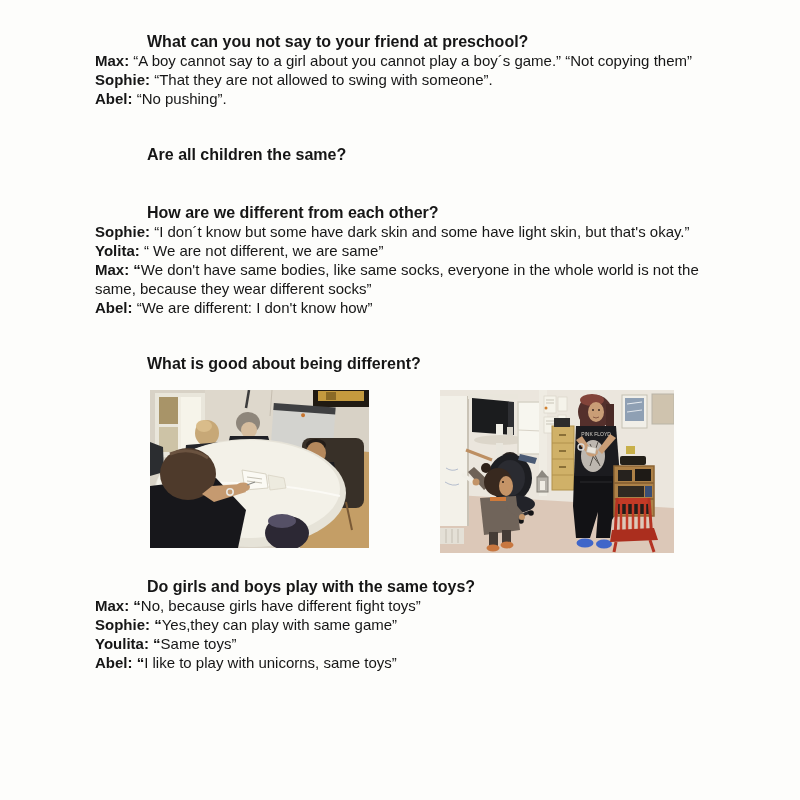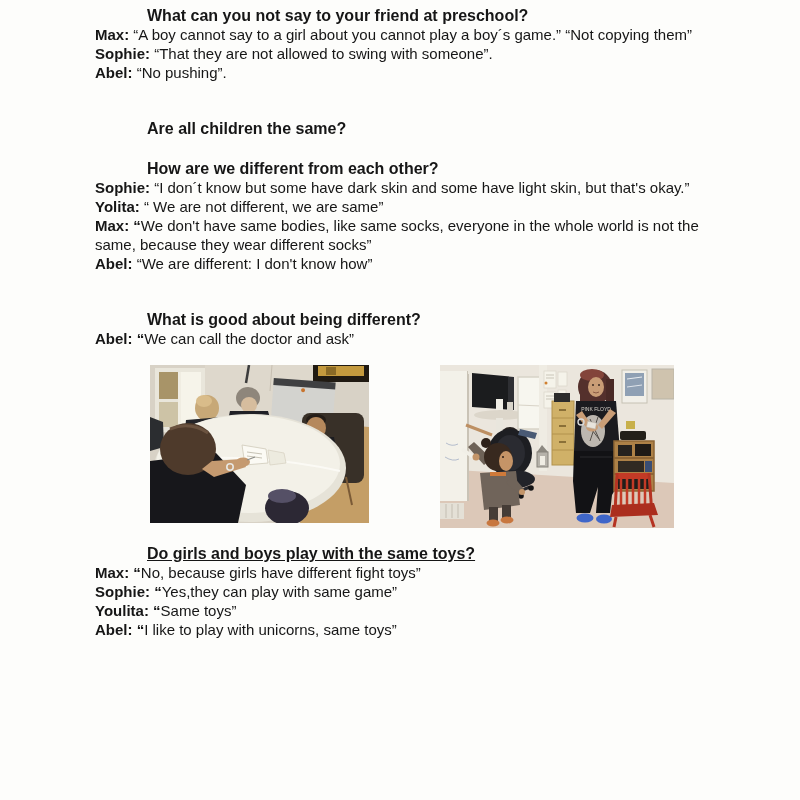--- a/index.html
+++ b/index.html
@@ -5,38 +5,38 @@
   html, body { margin: 0; padding: 0; background: #fdfdfb; }
   .page {
     position: relative;
     width: 800px;
     height: 800px;
     background: #fdfdfb;
     font-family: "Liberation Sans", sans-serif;
     color: #161616;
     overflow: hidden;
   }
-  .content { padding: 6px 0 0 95px; }
+  .content { padding: 32px 0 0 95px; }
   .qa-heading {
     font-weight: bold;
     font-size: 16px;
     line-height: 19px;
     padding-left: 52px;
     white-space: nowrap;
   }
   .qa-line {
     font-size: 15px;
     line-height: 19px;
     width: 620px;
   }
   .speaker { font-weight: bold; }
   .sec-2 .qa-heading { margin-top: 37px; }
-  .sec-3 .qa-heading { margin-top: 21px; }
+  .sec-3 .qa-heading { margin-top: 39px; }
   .sec-4 .qa-heading { margin-top: 37px; }
-  .sec-5 .qa-heading { margin-top: 16px; text-decoration: underline; }
+  .sec-5 .qa-heading { margin-top: 24px; }
   .photos {
     display: flex;
     align-items: flex-start;
     margin: 17px 0 0 55px;
     gap: 71px;
   }
   .photo { display: block; flex: 0 0 auto; }
 </style>
 </head>
 <body>
@@ -58,21 +58,20 @@
     <section class="sec-3">
       <div class="qa-heading">How are we different from each other?</div>
       <div class="qa-line"><span class="speaker">Sophie: </span><span>“I don´t know but some have dark skin and some have light skin, but that's okay.”</span></div>
       <div class="qa-line"><span class="speaker">Yolita: </span><span>“ We are not different, we are same”</span></div>
       <div class="qa-line"><span class="speaker">Max: “</span><span>We don't have same bodies, like same socks, everyone in the whole world is not the same, because they wear different socks”</span></div>
       <div class="qa-line"><span class="speaker">Abel: </span><span>“We are different: I don't know how”</span></div>
     </section>
 
     <section class="sec-4">
       <div class="qa-heading">What is good about being different?</div>
-      <div class="qa-line"><span class="speaker">Abel: “</span><span>We can call the doctor and ask”</span></div>
     </section>
 
     <div class="photos">
 
       <svg class="photo" width="219" height="158" viewBox="0 0 219 158" aria-hidden="true">
         <rect width="219" height="158" fill="#d8d2c6"></rect>
         <rect x="55" y="0" width="112" height="92" fill="#ded8cc"></rect>
         <line x1="122" y1="0" x2="120" y2="26" stroke="#c6bfb2" stroke-width="1"></line>
         <polygon points="150,158 219,158 219,62 196,60 158,112" fill="#c49e66"></polygon>
 

